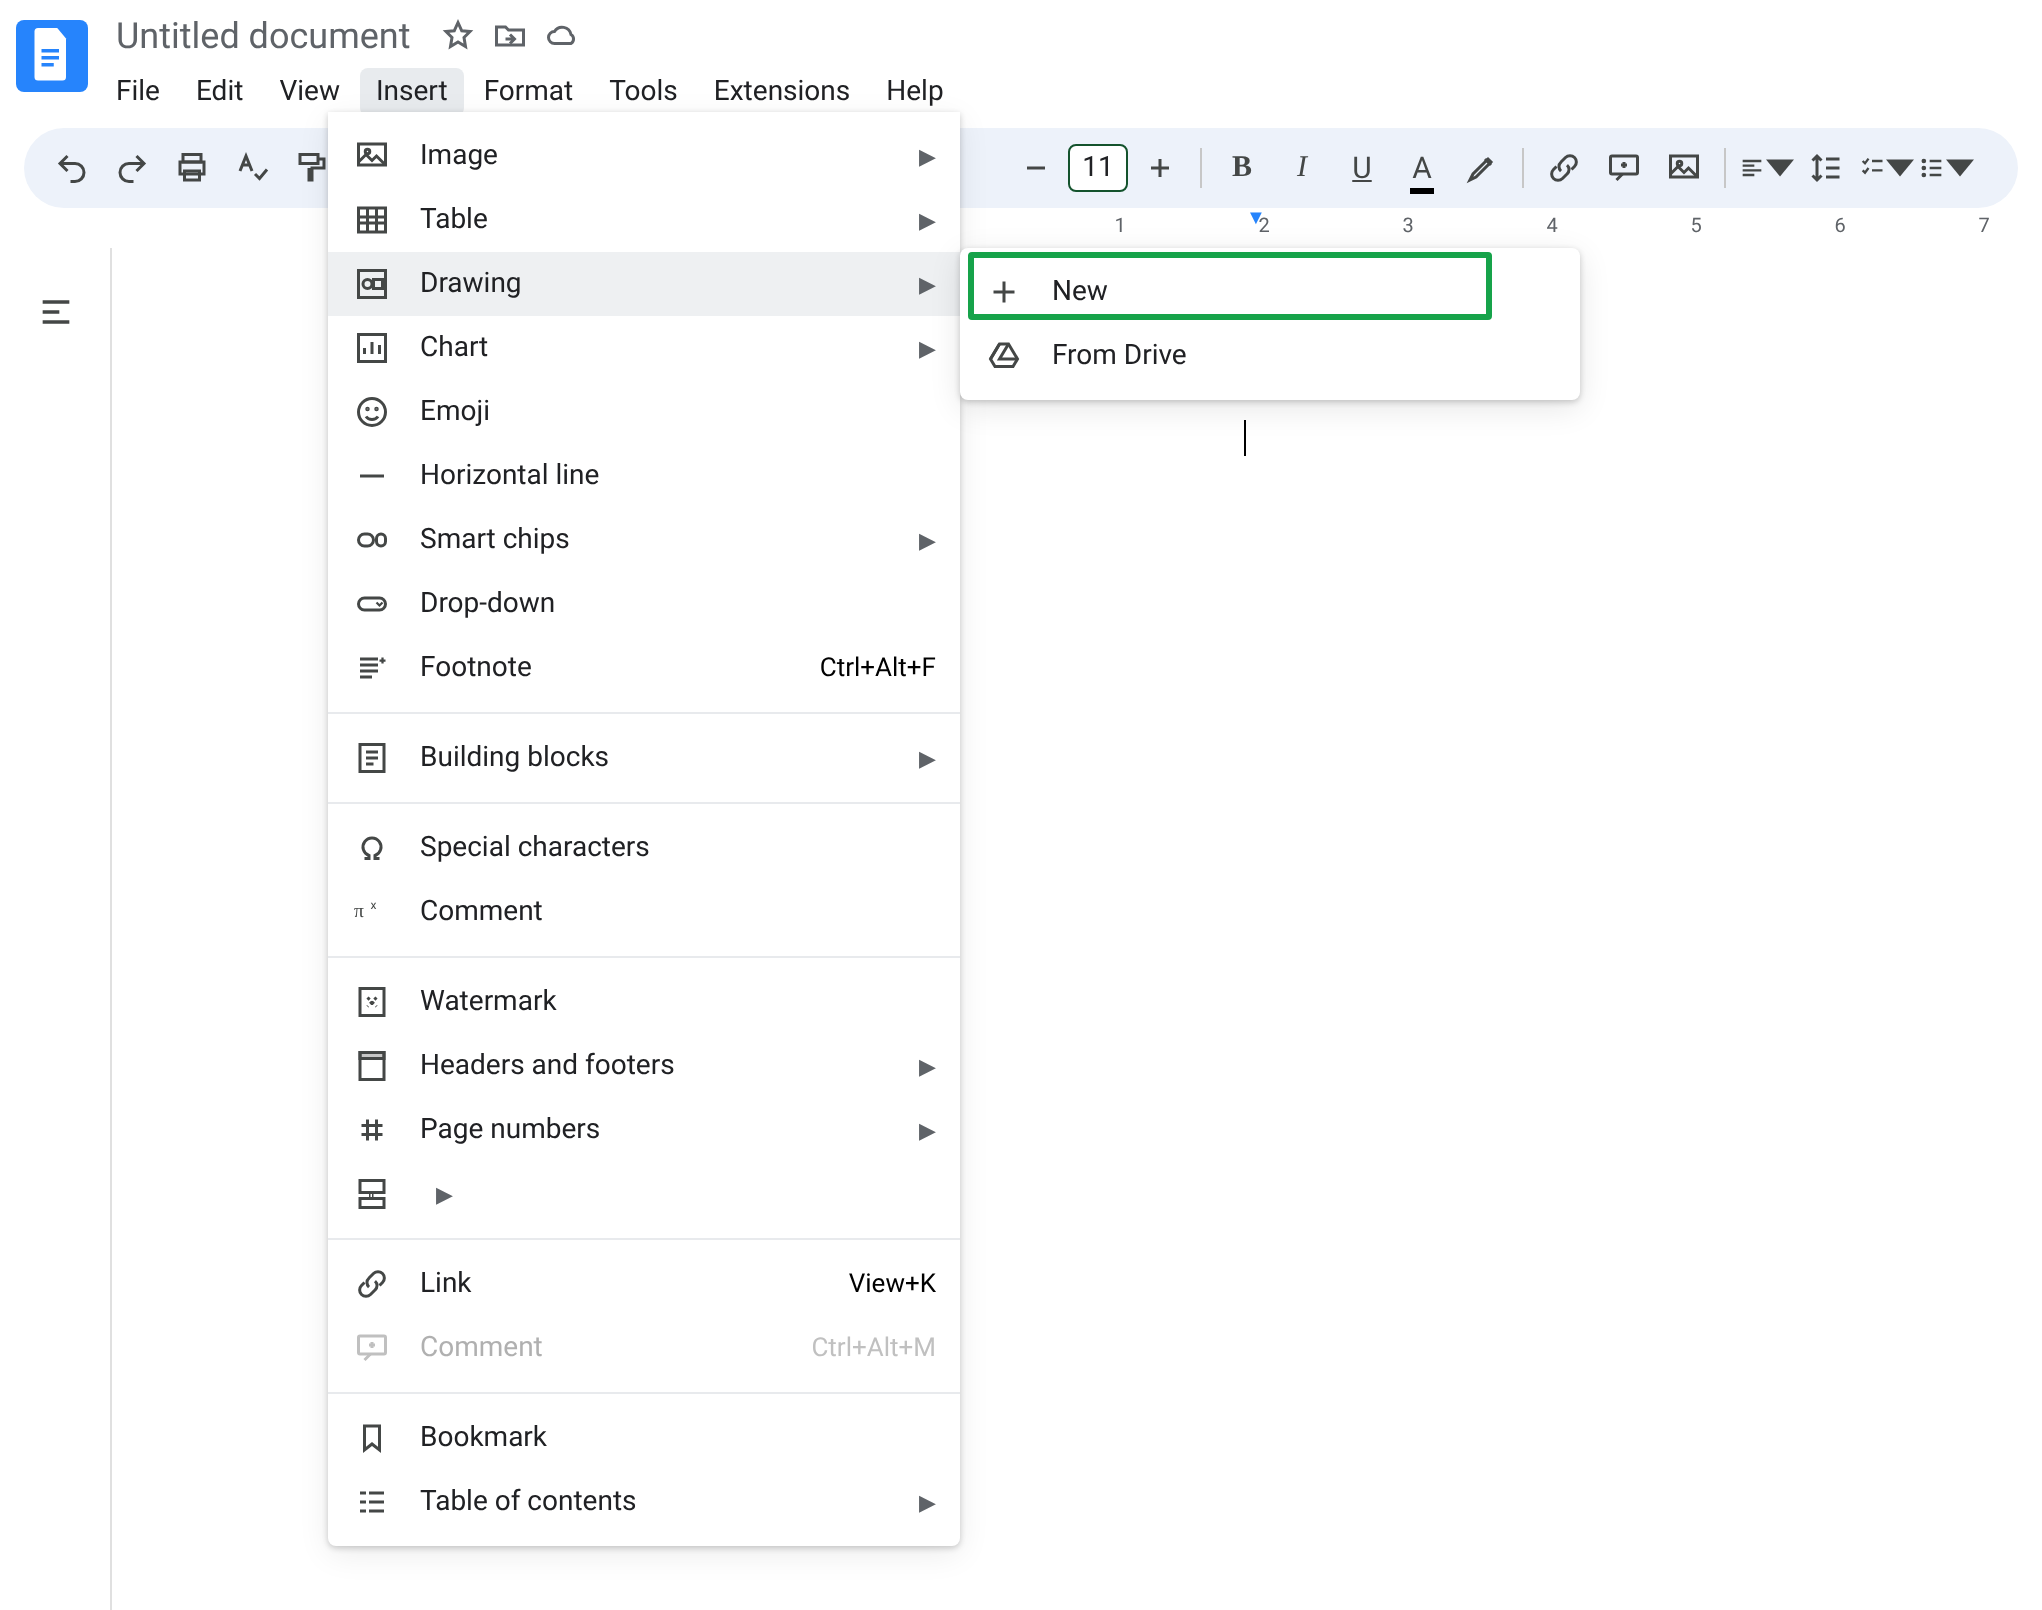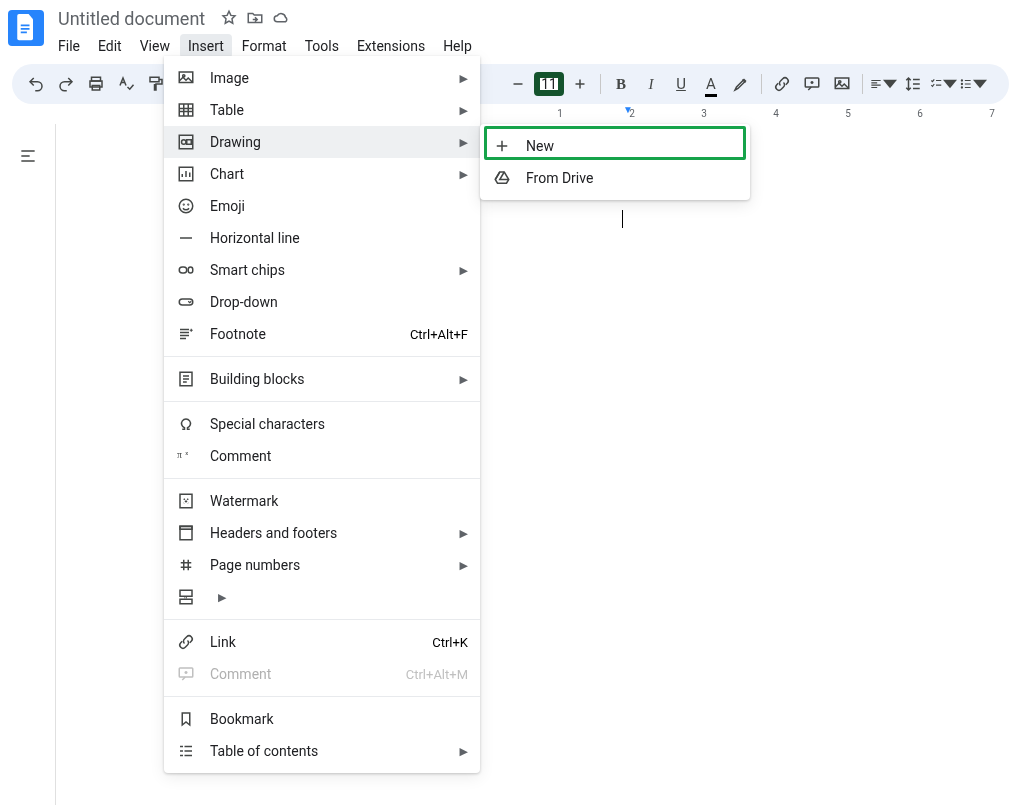--- a/index.html
+++ b/index.html
@@ -17,21 +17,21 @@
   .menubar { display: flex; gap: 2px; padding-left: 2px; margin-top: 2px; height: 26px; align-items: flex-end; }
   .menu-item { padding: 4px 8px; border-radius: 4px; cursor: pointer; color: #202124; font-size: 14px; }
   .menu-item.active { background: #e8ebee; }
   
   
   .toolbar { margin: 6px 12px 0 12px; background: #edf2fa; border-radius: 24px; height: 40px; display: flex; align-items: center; padding: 0 10px; gap: 2px; position: relative; }
   .tbtn { width: 28px; height: 28px; display: flex; align-items: center; justify-content: center; border-radius: 4px; color: #444746; cursor: pointer; }
   .tbtn svg { width: 18px; height: 18px; }
   .tsep { width: 1px; height: 20px; background: #c7c7c7; margin: 0 4px; }
   .font-size-ctl { display: flex; align-items: center; gap: 2px; }
-  .fs-box { width: 30px; height: 24px; border: 6px solid #14532d; border-radius: 4px; display: flex; align-items: center; justify-content: center; font-size: 14px; background: #fff; }
+  .fs-box { width: 30px; height: 24px; border: 1px solid #14532d; border-radius: 4px; display: flex; align-items: center; justify-content: center; font-size: 14px; background: #fff; }
   .bold { font-weight: 700; font-family: Georgia, serif; font-size: 15px; }
   .italic { font-style: italic; font-family: Georgia, serif; font-size: 15px; }
   
   
   .ruler { margin: 2px 0 0 58px; height: 18px; position: relative; font-size: 10px; color: #5f6368; user-select: none; }
   .ruler .num { position: absolute; top: 2px; transform: translateX(-50%); }
   .ruler .indent { position: absolute; top: -2px; color: #2684fc; font-size: 10px; }
   
   
   .workspace { display: flex; height: calc(100% - 110px); position: relative; }
@@ -47,21 +47,21 @@
   .dd-item.disabled { color:#b0b0b0; cursor:default; }
   .dd-icon { width:20px; height:20px; display:flex; align-items:center; justify-content:center; margin-right: 14px; color:#444746; flex-shrink:0; }
   .dd-item.disabled .dd-icon { color:#c0c0c0; }
   .dd-label { flex:1; }
   .dd-short { color:#000000; font-size:13px; }
   .dd-item.disabled .dd-short { color:#c0c0c0; }
   .dd-arrow { color:#5f6368; font-size:11px; margin-left:8px; }
   .dd-sep { height:1px; background:#e8eaed; margin:6px 0; }
   
   
-  .submenu { position:absolute; left: 480px; top: 124px; width: 270px; background:#fff; border-radius: 4px; box-shadow: 0 1px 3px rgba(0,0,0,.2), 0 4px 16px rgba(0,0,0,.1); padding: 6px 0; z-index: 11; }
+  .submenu { position:absolute; left: 480px; top: 124px; width: 310px; background:#fff; border-radius: 4px; box-shadow: 0 1px 3px rgba(0,0,0,.2), 0 4px 16px rgba(0,0,0,.1); padding: 6px 0; z-index: 11; }
   .highlight-box { position:absolute; left: 484px; top: 126px; width: 262px; height: 34px; border: 3px solid #16a34a; border-radius: 2px; z-index: 12; pointer-events:none; }
 </style>
 </head>
 <body>
 
 <div class="header">
   <div class="docs-logo">
     <svg viewBox="0 0 24 32">
         <path fill="#fff" d="M4 0h11l5 6v22a2 2 0 0 1-2 2H4a2 2 0 0 1-2-2V2a2 2 0 0 1 2-2z"></path>
         <rect x="6" y="12" width="10" height="2" fill="#2684fc"></rect>
@@ -408,21 +408,21 @@
     </div>
     <div class="dd-sep"></div>
     <div class="dd-item">
       <span class="dd-icon">
         <svg width="18" height="18" viewBox="0 0 24 24" fill="none" stroke="currentColor" stroke-width="2">
           <path d="M10 14a4 4 0 0 1 0-6l3-3a4 4 0 0 1 6 6l-2 2"></path>
           <path d="M14 10a4 4 0 0 1 0 6l-3 3a4 4 0 0 1-6-6l2-2"></path>
         </svg>
       </span>
       <span class="dd-label">Link</span>
-      <span class="dd-short">Ctrl+K</span>
+      <span class="dd-short">View+K</span>
     </div>
     <div class="dd-item disabled">
       <span class="dd-icon">
         <svg width="18" height="18" viewBox="0 0 24 24" fill="none" stroke="currentColor" stroke-width="2">
           <rect x="3" y="4" width="18" height="12" rx="1"></rect>
           <path d="M7 20l4-4M12 8v4M10 10h4"></path>
         </svg>
       </span>
       <span class="dd-label">Comment</span>
       <span class="dd-short">Ctrl+Alt+M</span>

